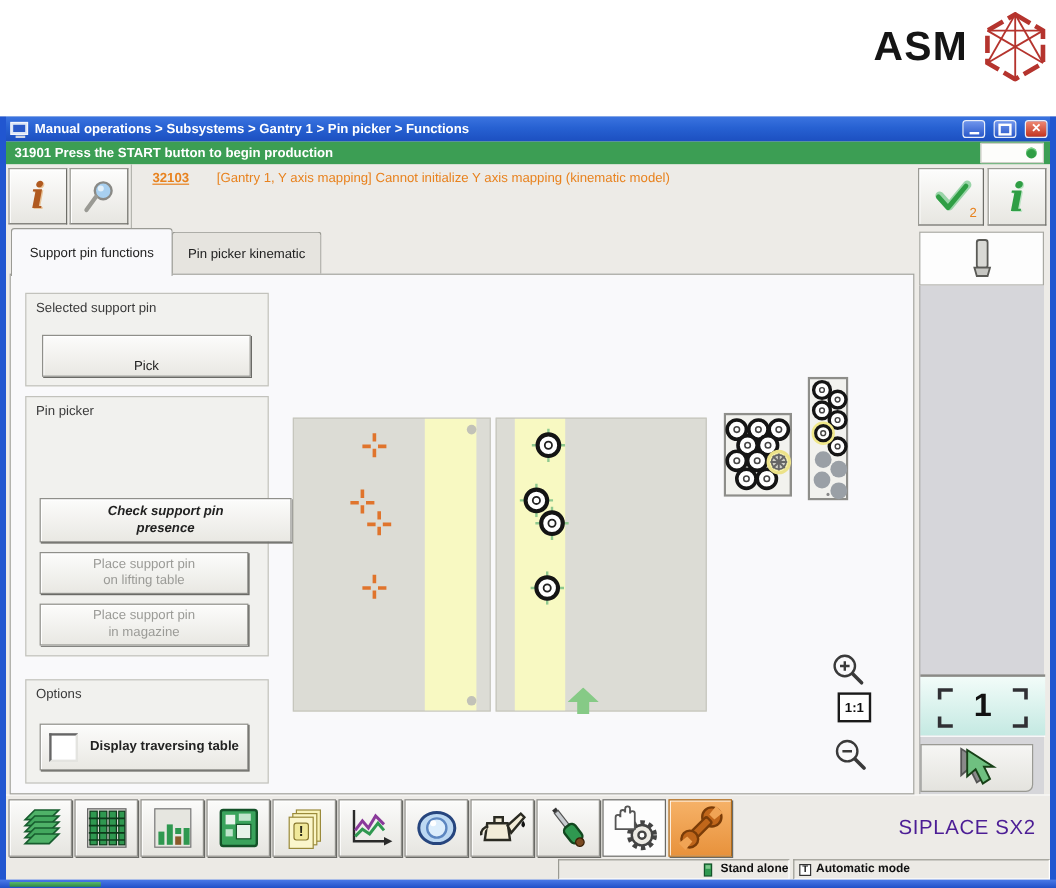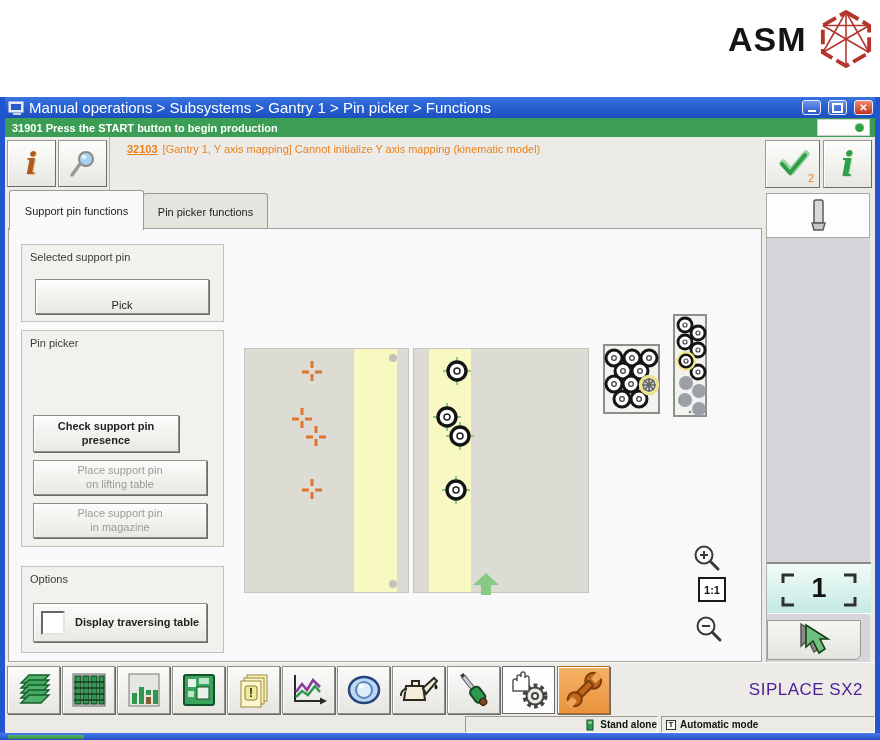--- a/index.html
+++ b/index.html
@@ -8,41 +8,41 @@
   .abs{position:absolute;}
   
   .asm-logo{position:absolute;top:10px;left:728px;display:flex;align-items:center;gap:12px;}
   .asm-text{font-size:34px;font-weight:bold;color:#151515;letter-spacing:1px;}
   
   .win{position:absolute;left:0;top:97px;width:880px;height:643px;background:#edebe7;
        border-left:5px solid #2156d0;border-right:5px solid #2156d0;border-bottom:5px solid #2156d0;box-sizing:border-box;}
   .titlebar{position:absolute;left:0;top:0;width:870px;height:21px;
             background:linear-gradient(180deg,#3b74e0 0%,#2761d2 45%,#1c4fc0 100%);
             display:flex;align-items:center;gap:5px;padding-left:3px;box-sizing:border-box;}
-  .title-text{color:#fff;font-size:15px;font-weight:normal;white-space:nowrap;flex:1;}
+  .title-text{color:#fff;font-size:11px;font-weight:bold;white-space:nowrap;flex:1;}
   .winbtn{width:19px;height:15px;border-radius:3px;border:1px solid #e9eef9;margin-right:2px;
           display:flex;align-items:center;justify-content:center;box-sizing:border-box;
           background:linear-gradient(180deg,#6f95ec,#2a58ca);}
   .winbtn.close{background:linear-gradient(180deg,#ef8a74,#c2331f);color:#fff;font-size:10px;font-weight:bold;line-height:1;}
   .glyph-min{width:8px;height:2px;background:#fff;margin-top:7px;}
   .glyph-max{width:7px;height:6px;border:2px solid #fff;}
   
   .greenbar{position:absolute;left:0;top:21px;width:870px;height:19px;display:flex;align-items:center;}
   .greenbar-text{color:#fff;font-size:11px;font-weight:bold;padding-left:7px;white-space:nowrap;}
   .led-panel{position:absolute;left:812px;top:22px;width:53px;height:17px;background:#fdfdfb;border:1px solid #cfcfc8;box-sizing:border-box;}
   .led-dot{position:absolute;right:5px;top:3px;width:9px;height:9px;border-radius:50%;background:#2f9e44;box-shadow:inset 0 1px 1px #8ce09a;}
   
   .alertrow{position:absolute;left:0;top:40px;width:870px;height:53px;background:#edebe7;}
   .sq-btn{position:absolute;background:linear-gradient(180deg,#fdfdfc,#e7e6e1);
           border:1px solid #9a9a94;border-right-color:#6d6d68;border-bottom-color:#6d6d68;
           box-shadow:inset 1px 1px 0 #fff;display:flex;align-items:center;justify-content:center;}
   .vdiv{position:absolute;left:104px;top:0;width:1px;height:53px;background:#b4b4ae;}
   .serif-i{font-family:"DejaVu Serif",serif;font-style:italic;font-weight:bold;line-height:1;}
   .alert-text{position:absolute;left:122px;top:6px;font-size:11px;color:#e8821e;white-space:nowrap;}
-  .alert-code{text-decoration:underline;margin-right:5px;font-weight:bold;}
+  .alert-code{text-decoration:underline;margin-right:23px;font-weight:bold;}
   .ack-count{position:absolute;right:5px;bottom:3px;font-size:11px;color:#e8821e;}
   
   .tab{position:absolute;display:flex;align-items:center;justify-content:center;font-size:11px;font-weight:normal;color:#222;
        border:1px solid #9a9a94;border-bottom:none;border-radius:3px 3px 0 0;background:#e6e4df;}
   .tab.active{background:#f9f9fb;z-index:4;}
   .pinbox{position:absolute;left:761px;top:96px;width:104px;height:45px;background:#fdfdfd;border:1px solid #a8a8a2;
           box-sizing:border-box;display:flex;align-items:center;justify-content:center;}
   
   .content{position:absolute;left:3px;top:131px;width:754px;height:434px;background:#f9f9fb;
            border:1px solid #a2a29c;box-sizing:border-box;z-index:2;padding-left:12px;}
@@ -161,42 +161,42 @@
       </div>
       <div class="sq-btn" style="left:818px;top:3px;width:47px;height:46px;">
         <span class="serif-i" style="font-size:33px;color:#2f9e44;text-shadow:1px 1px 0 #bce4c4;">i</span>
       </div>
     </div>
 
     <div class="tab active" style="left:4px;top:93px;width:133px;height:39px;z-index:3;">
       <span>Support pin functions</span>
     </div>
     <div class="tab" style="left:138px;top:96px;width:123px;height:35px;">
-      <span>Pin picker functions</span>
+      <span>Pin picker kinematic</span>
     </div>
 
     <div class="pinbox">
       <svg width="22" height="36">
         <rect x="7" y="2" width="9" height="23" rx="2" fill="#d9d9d5" stroke="#5a5a56" stroke-width="1.5"></rect>
         <polygon points="5,25 18,25 16,32 7,32" fill="#c6c6c2" stroke="#5a5a56" stroke-width="1.5"></polygon>
       </svg>
     </div>
 
     <div class="content">
 
       <div class="groupbox" style="left:12px;top:15px;width:203px;height:78px;">
         <span class="group-title">Selected support pin</span>
         <div class="btn" style="left:13px;top:34px;width:174px;height:35px;align-items:flex-end;">
           <span>Pick</span>
         </div>
       </div>
 
       <div class="groupbox" style="left:12px;top:101px;width:203px;height:217px;">
         <span class="group-title">Pin picker</span>
-        <div class="btn bold" style="left:11px;top:84px;width:146px;height:37px;">
+        <div class="btn bold" style="left:11px;top:84px;width:210px;height:37px;font-style:italic;">
           <span>Check support pin
 presence</span>
         </div>
         <div class="btn disabled" style="left:11px;top:129px;width:174px;height:35px;">
           <span>Place support pin
 on lifting table</span>
         </div>
         <div class="btn disabled" style="left:11px;top:172px;width:174px;height:35px;">
           <span>Place support pin
 in magazine</span>

